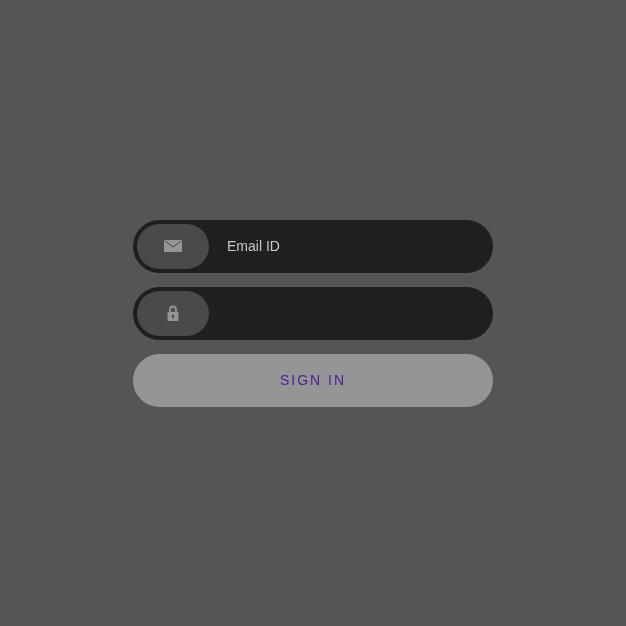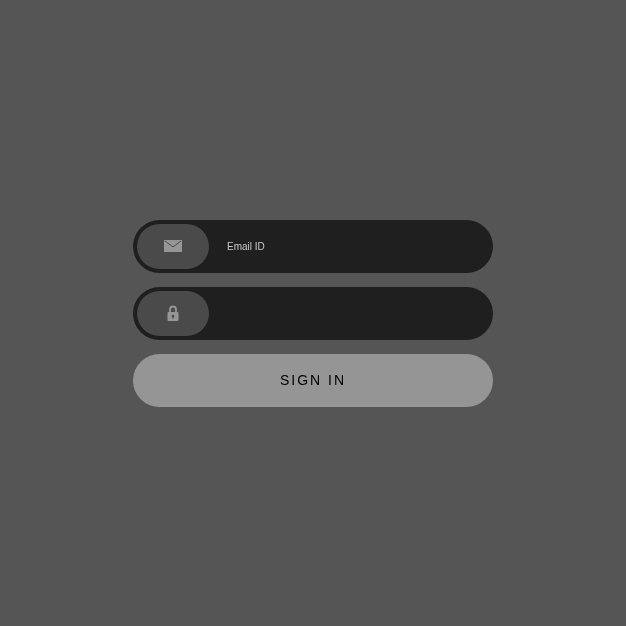--- a/index.html
+++ b/index.html
@@ -38,34 +38,34 @@
       display: flex;
       align-items: center;
       justify-content: center;
       flex-shrink: 0;
     }
     .input-text {
       background: transparent;
       border: none;
       outline: none;
       color: #fdba74;
-      font-size: 10px;
+      font-size: 14px;
       padding-left: 18px;
       flex: 1;
       height: 100%;
     }
     .input-text::placeholder {
       color: #c8c8c8;
     }
     .signin-button {
       background-color: #959595;
       border: none;
       border-radius: 28px;
       height: 53px;
-      color: #000000;
+      color: #4c1d95;
       font-size: 14px;
       letter-spacing: 2px;
       cursor: pointer;
       font-weight: 500;
     }
     svg {
       display: block;
     }
   </style>
 </head>

